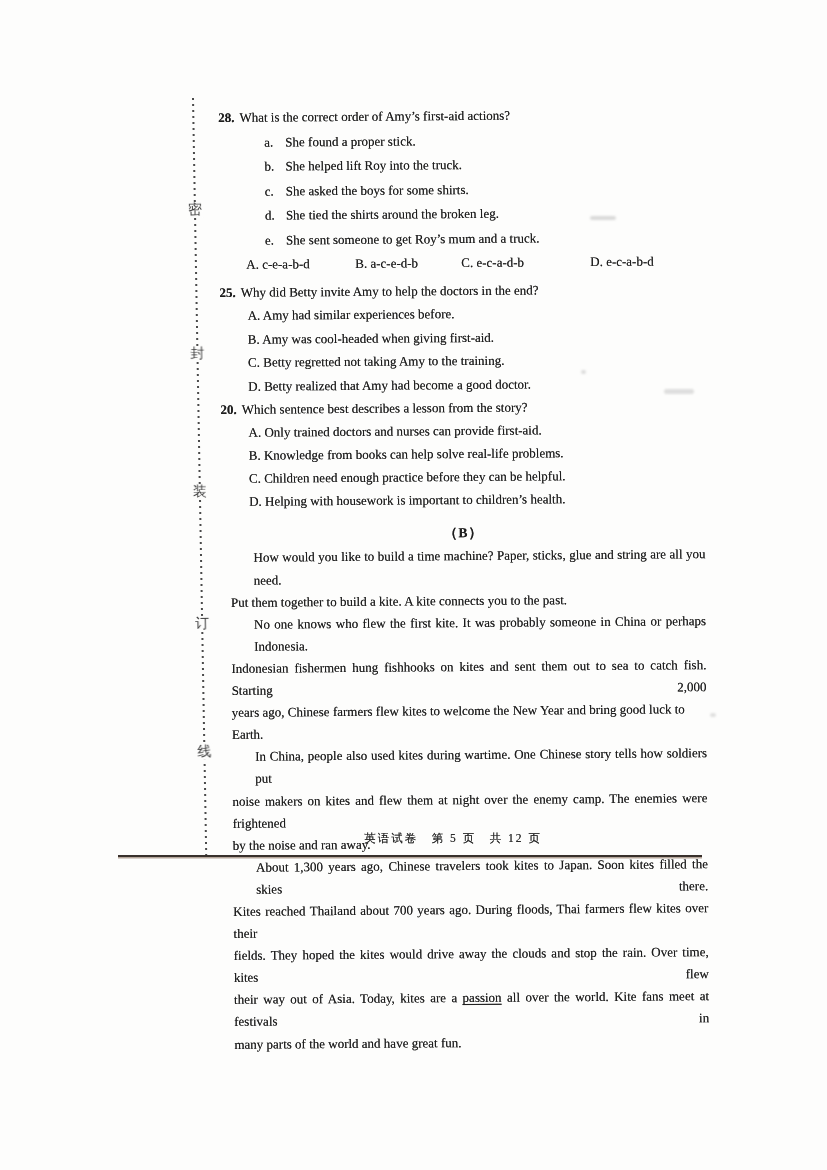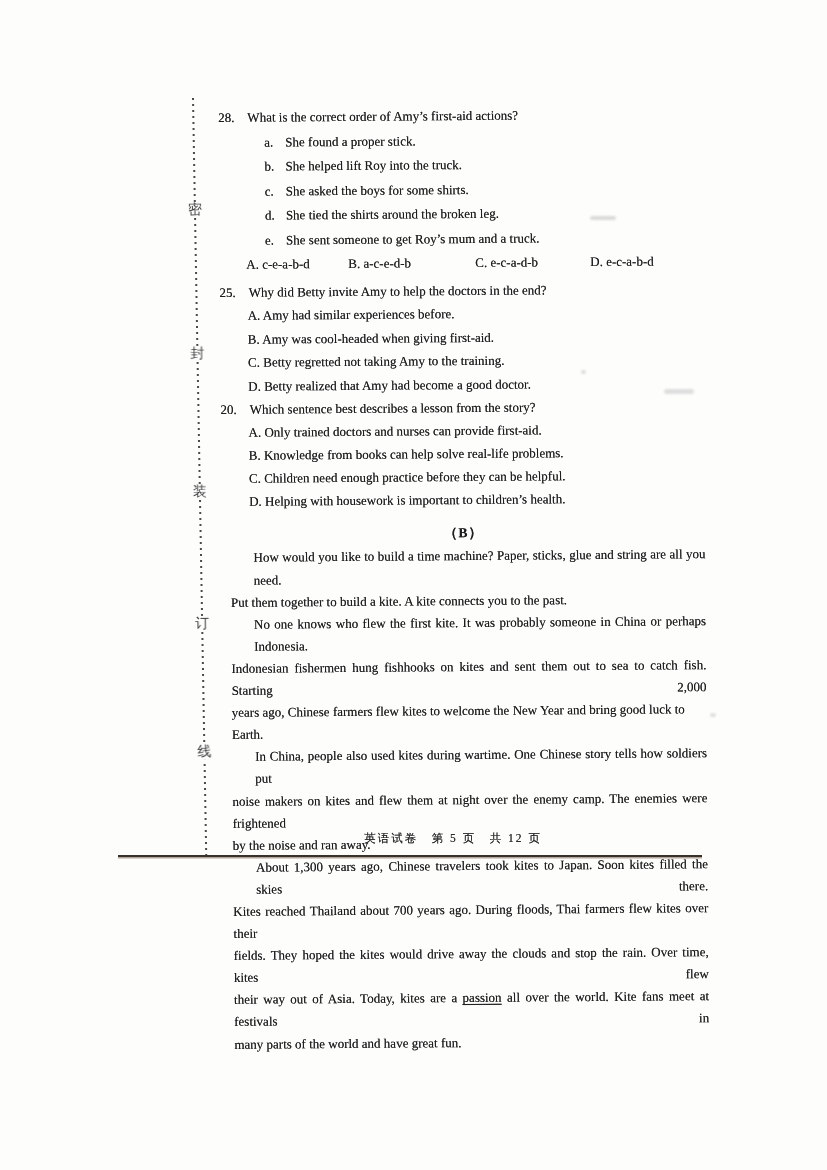--- a/index.html
+++ b/index.html
@@ -29,26 +29,26 @@
   }
   .mc0{top:104px}.mc1{top:248px}.mc2{top:386px}.mc3{top:518px}.mc4{top:646px}
   
   .content{
     position:absolute;left:218px;top:106px;width:484px;
     transform:rotate(-0.45deg);transform-origin:top left;
     font-size:13px;
     text-shadow:0 0 .45px rgba(20,20,20,.75);
   }
   .qblock{line-height:24.5px;}
-  .qstem .qnum{margin-right:13px;}
+  .qstem .qnum{margin-right:5px;font-weight:bold;}
   .item{padding-left:46px;}
   .ilabel{display:inline-block;min-width:21px;}
   .inline-choices{position:relative;height:24.5px;}
   .inline-choices span{position:absolute;top:0;white-space:nowrap;}
-  .ic0{left:27px}.ic1{left:129px}.ic2{left:256px}.ic3{left:371px}
+  .ic0{left:27px}.ic1{left:136px}.ic2{left:242px}.ic3{left:371px}
   .q29{line-height:23.6px;margin-top:3px;}
   .q30{line-height:23px;}
   .choice{padding-left:28px;}
   .section-label{
     margin-top:11px;text-align:center;font-weight:bold;
     font-size:13.5px;line-height:22px;letter-spacing:1px;
   }
   .passage{margin-left:9px;width:475px;margin-top:1px;}
   .pl{line-height:22.1px;white-space:normal;}
   .just{text-align:justify;text-align-last:justify;-moz-text-align-last:justify;}

